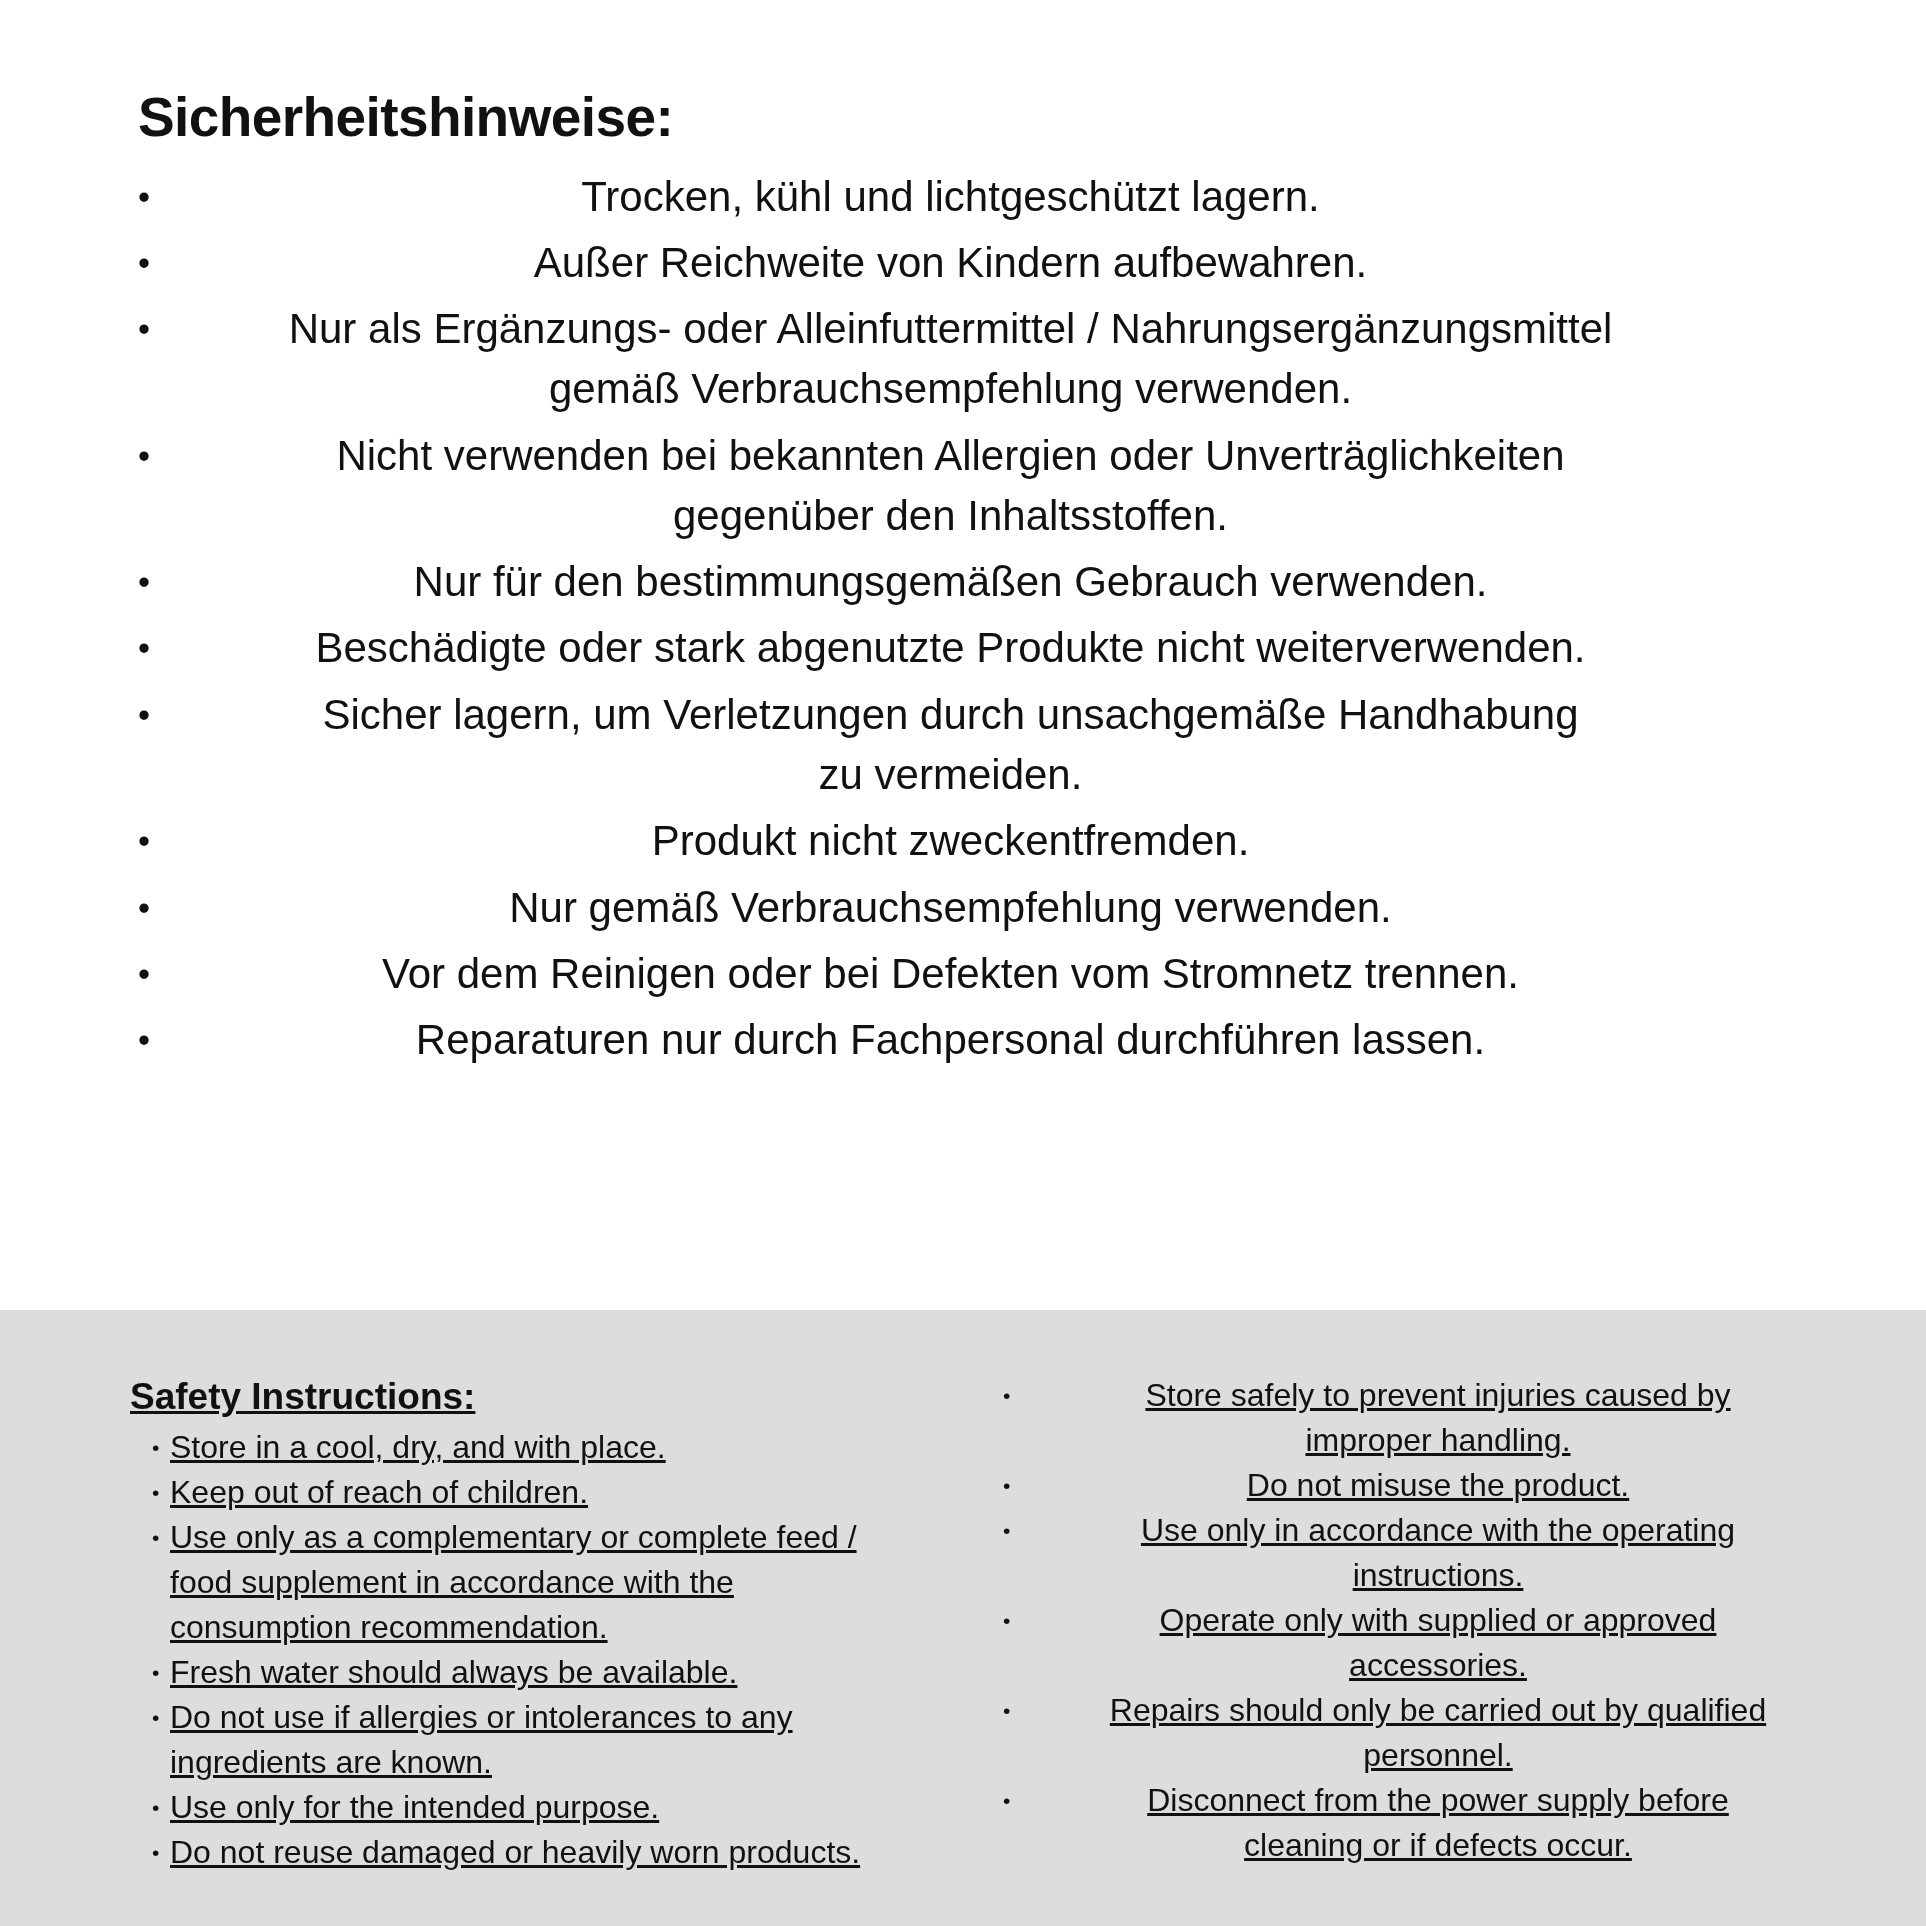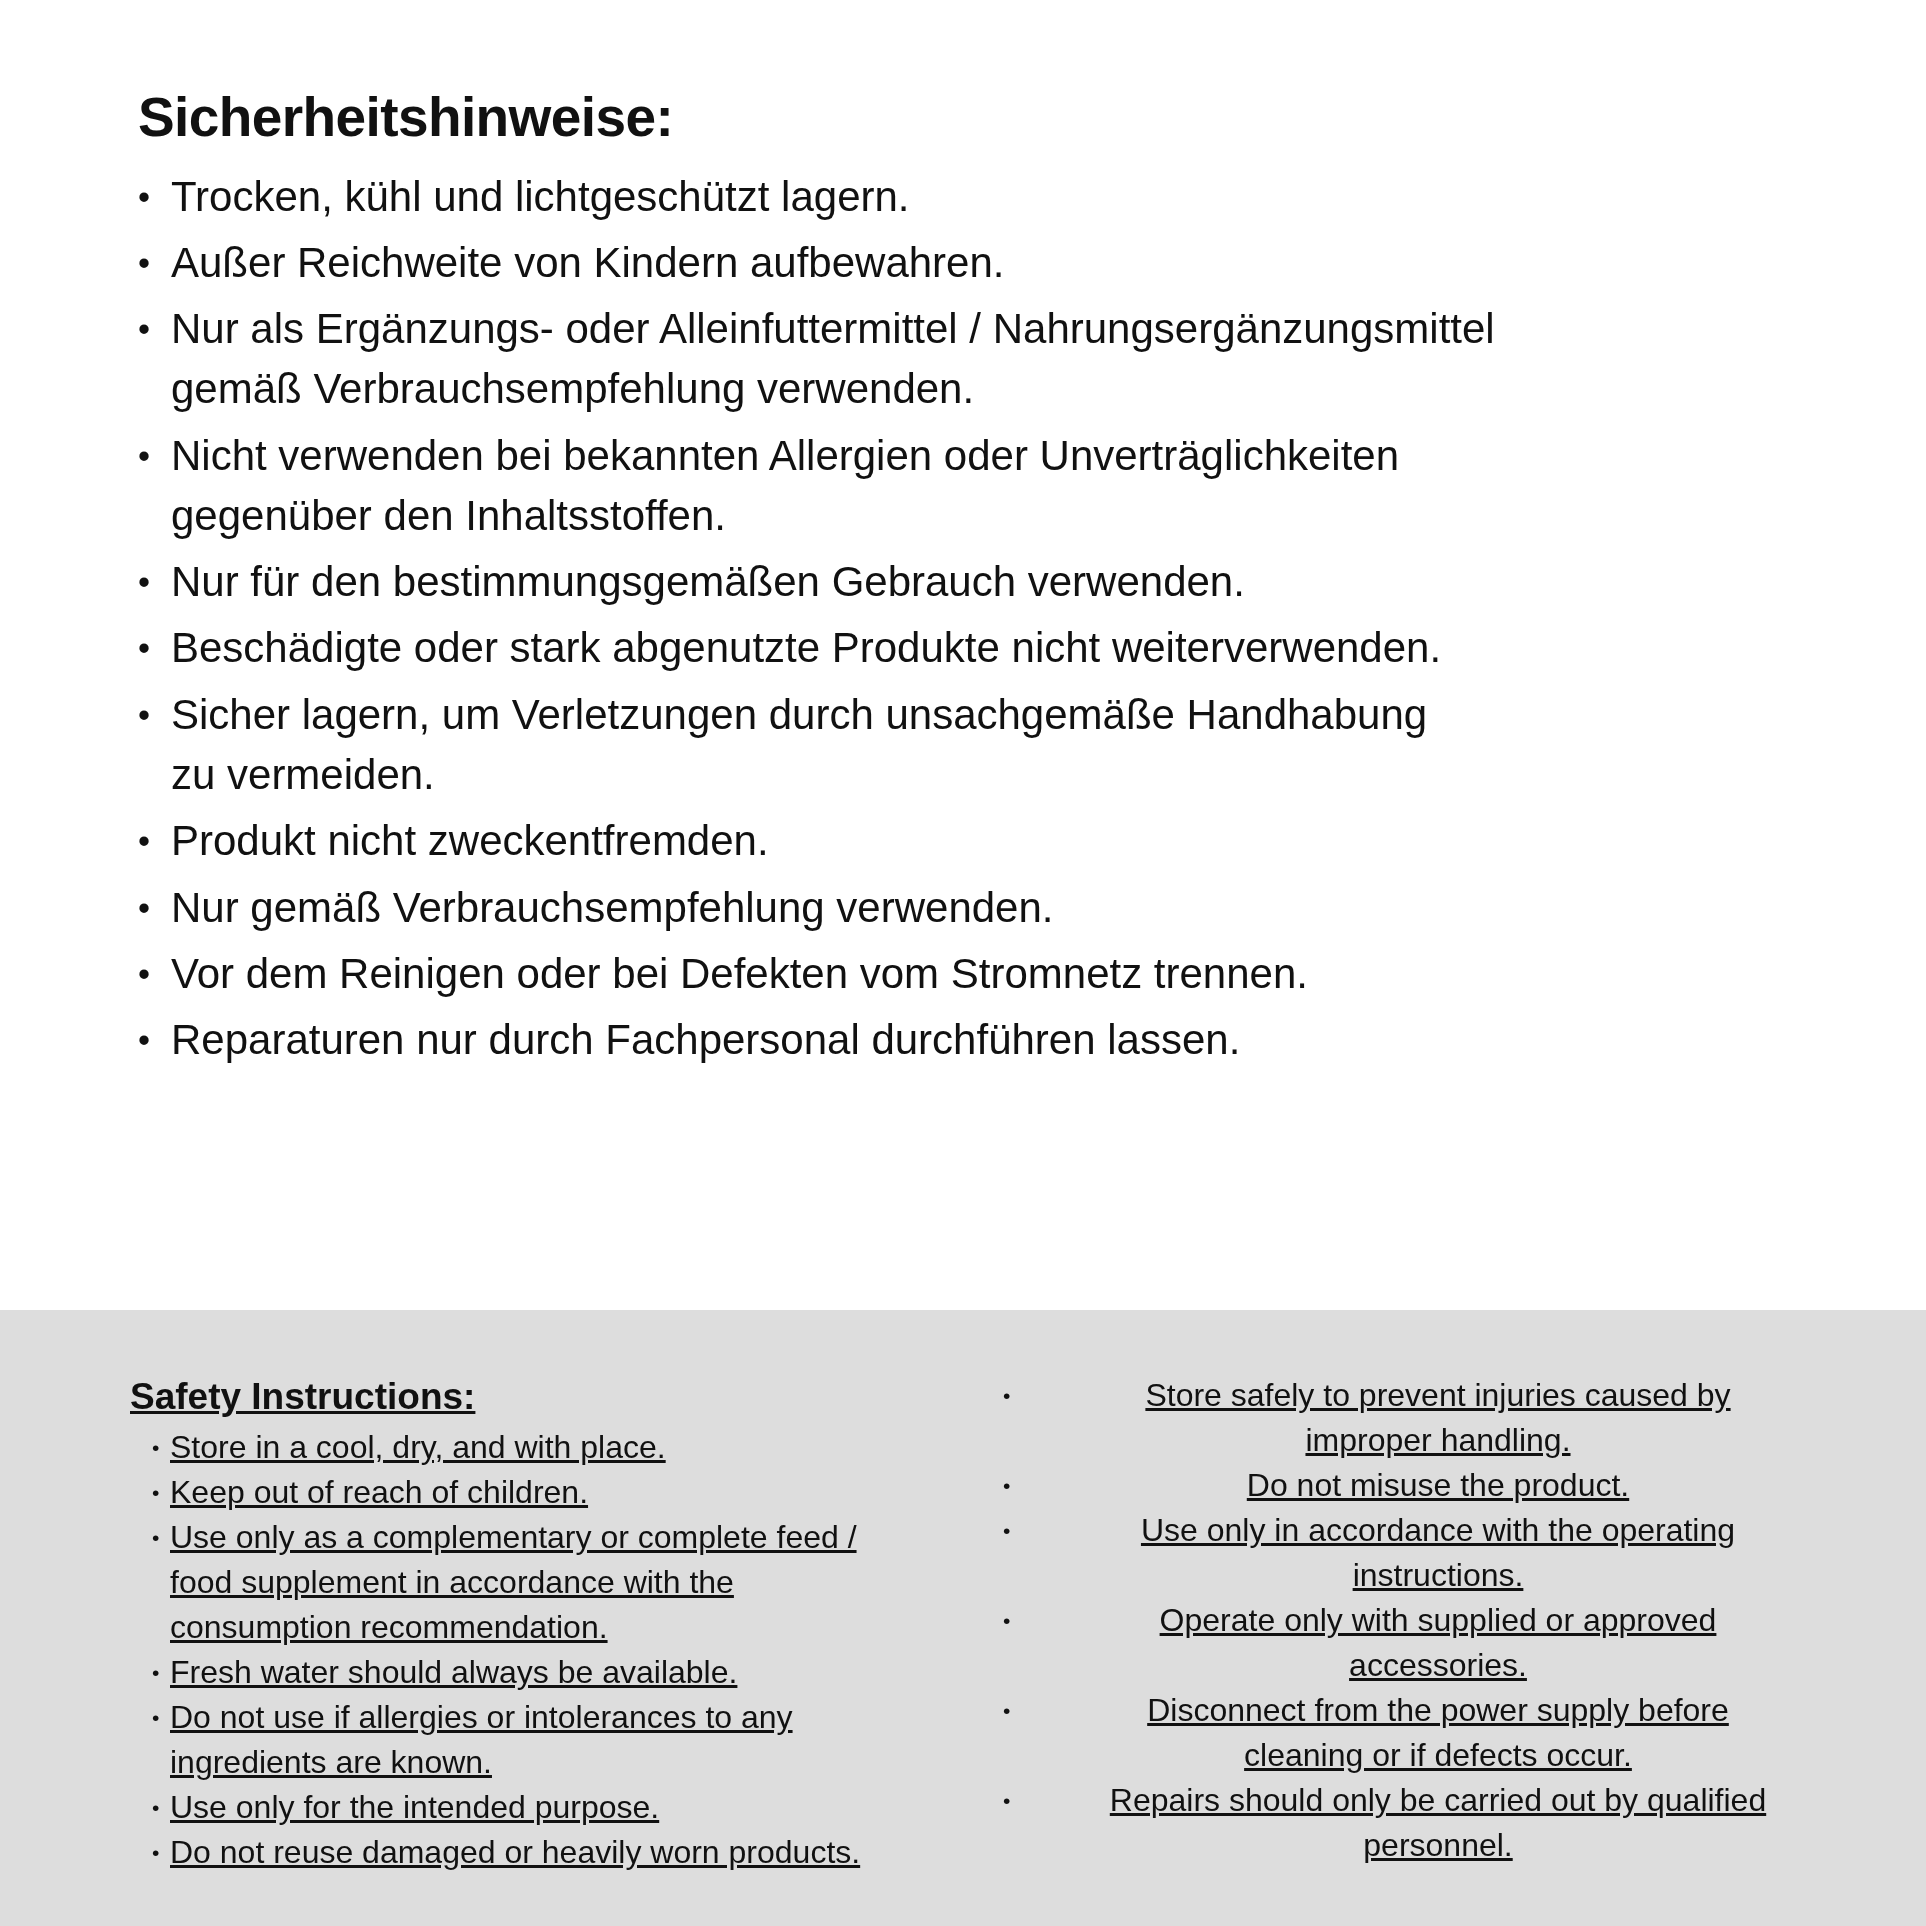--- a/index.html
+++ b/index.html
@@ -9,21 +9,21 @@
     font-family:"Liberation Sans", sans-serif;
   }
   .sheet { position:relative; width:1926px; height:1926px; }
 
   
   .de { padding:59px 128px 0 138px;margin-top:23px; }
   .de-heading {
     font-size:55px; font-weight:700; line-height:1.3;
     letter-spacing:-0.6px;
   }
-  .de-list { list-style:none; margin-top:13px; max-width:1592px; }
+  .de-list { list-style:none; margin-top:13px; max-width:1592px;text-align:center; }
   .de-list .item {
     position:relative;
     font-size:42px; line-height:60px;
     margin-bottom:6.4px; padding-left:33px;
     white-space:pre-wrap;
   }
   .de-list .item::before {
     content:"\2022";
     position:absolute; left:0; top:0;
     font-size:0.82em; line-height:60px;
@@ -99,22 +99,22 @@
     </div>
     <div class="en-col-right">
       <ul class="en-list">
           <li class="item">Store safely to prevent injuries caused by
 improper handling.</li>
           <li class="item">Do not misuse the product.</li>
           <li class="item">Use only in accordance with the operating
 instructions.</li>
           <li class="item">Operate only with supplied or approved
 accessories.</li>
+          <li class="item">Repairs should only be carried out by qualified
+personnel.</li>
           <li class="item">Disconnect from the power supply before
 cleaning or if defects occur.</li>
-          <li class="item">Repairs should only be carried out by qualified
-personnel.</li>
         </ul>
     </div>
   </section>
 
 </div>
 
 
 </body></html>

